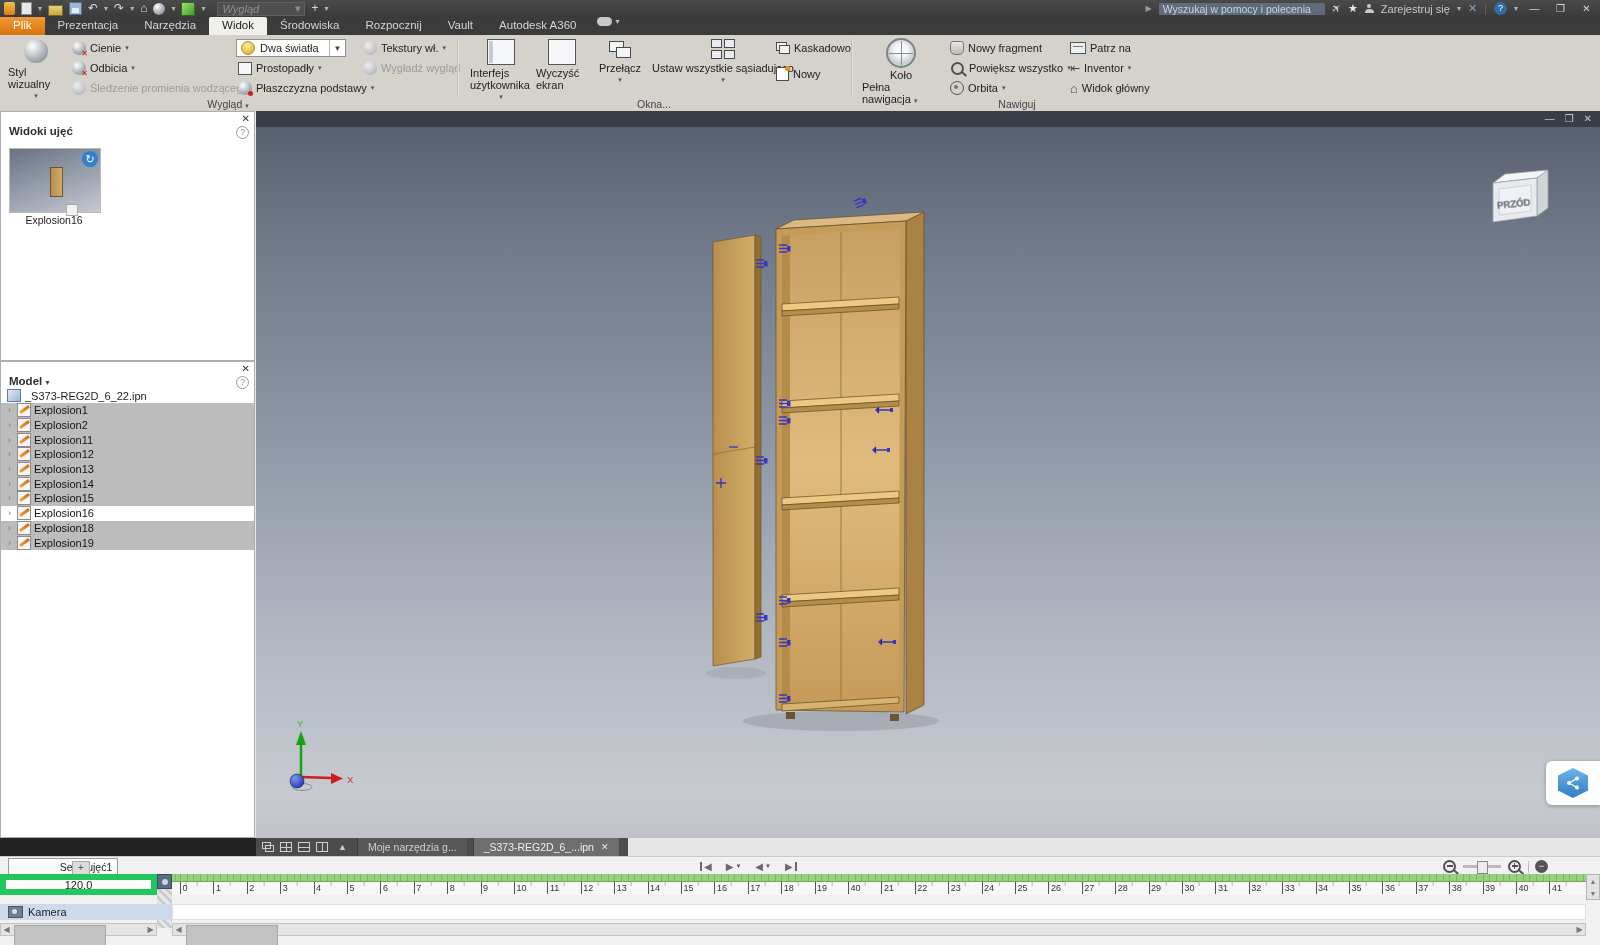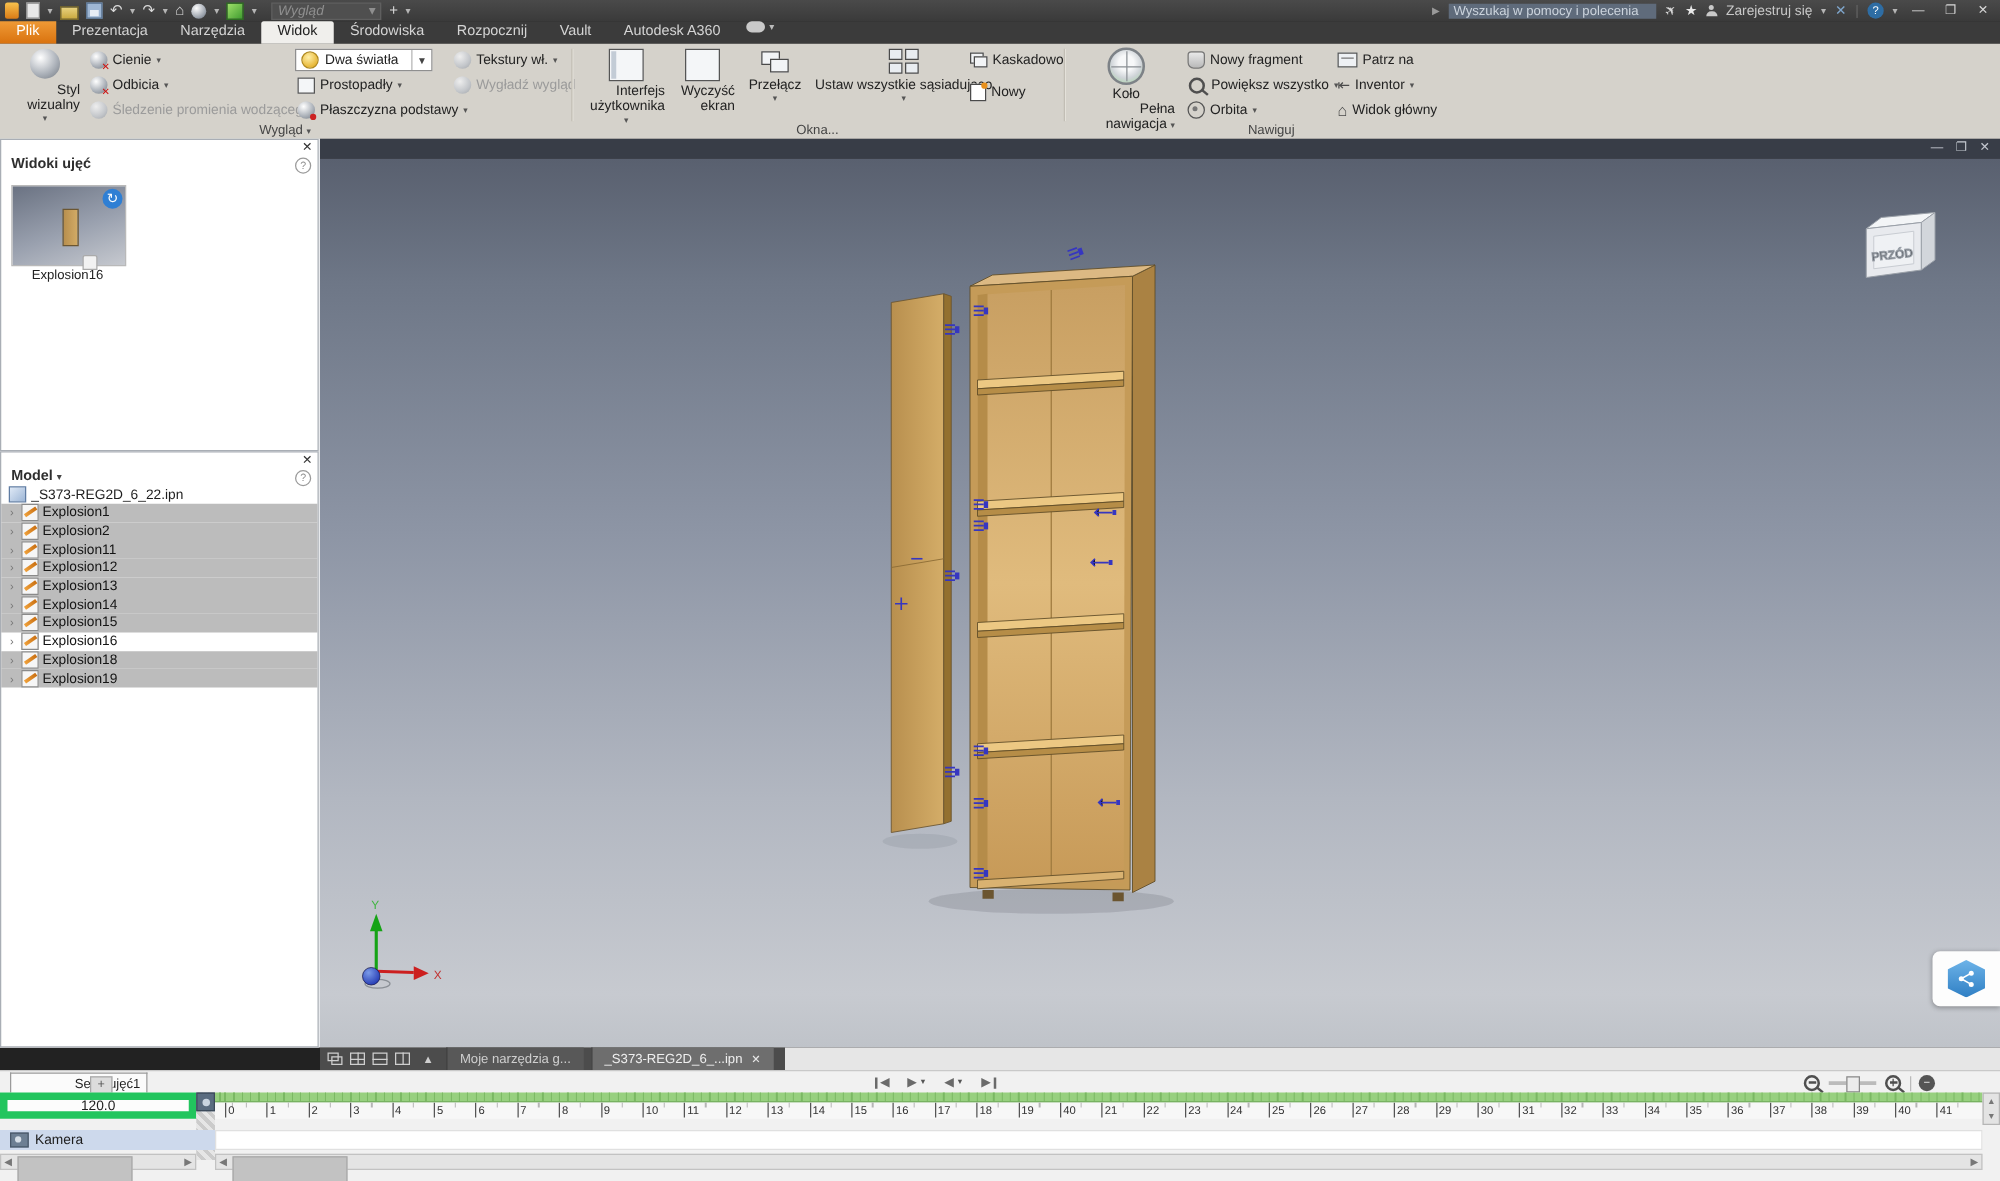--- a/index.html
+++ b/index.html
@@ -36,21 +36,21 @@
   .rtab{padding:2px 13px 3px 13px;color:#d4d4d4;font-size:11.5px;white-space:nowrap;}
   .rtab.accent{background:linear-gradient(#ef9a36,#d9720e);color:#fff;}
   .rtab.active{background:#f0efec;color:#222;border-radius:2px 2px 0 0;}
   .cloud-ic{width:15px;height:9px;background:#c9c9c9;border-radius:5px;margin:0 3px 4px 8px;}
   .tab-ch{color:#bbb;font-size:8px;margin-bottom:4px;}
   
   .ribbon{position:absolute;left:0;top:35px;width:1600px;height:76px;background:#d5d2cb;border-bottom:1px solid #b3afa7;}
   .rgroup{position:absolute;top:0;height:76px;}
   .rgsep{position:absolute;top:4px;bottom:14px;width:1px;background:#c2beb5;border-right:1px solid #e4e1da;}
   .rglabel{position:absolute;bottom:1px;left:0;right:0;text-align:center;font-size:10.5px;color:#444;}
-  .bigbtn{position:absolute;display:flex;flex-direction:column;align-items:center;text-align:right;line-height:12px;font-size:11px;color:#222;}
+  .bigbtn{position:absolute;display:flex;flex-direction:column;align-items:center;text-align:left;line-height:12px;font-size:11px;color:#222;}
   .rsm{position:absolute;display:flex;align-items:center;gap:4px;white-space:nowrap;color:#222;height:16px;}
   .rsm.dis{color:#9b9b9b;}
   .car{font-size:7px;color:#555;}
   .ic14{width:14px;height:14px;display:inline-block;position:relative;flex:none;}
   .sphere{border-radius:50%;background:radial-gradient(circle at 35% 30%,#fff,#a8aeb6 60%,#71777f);}
   .sphere.gray{background:radial-gradient(circle at 35% 30%,#eee,#c3c6ca 60%,#9fa3a8);}
   .redx::after{content:"✕";position:absolute;right:-2px;bottom:-3px;color:#cc1111;font-size:8px;font-weight:bold;}
   .reddot::after{content:"";position:absolute;right:-1px;bottom:-1px;width:5px;height:5px;border-radius:50%;background:#cc2222;}
   .bulb{border-radius:50%;background:radial-gradient(circle at 40% 32%,#ffefa8,#e8b93a 70%);border:1px solid #b08a20;width:12px;height:12px;}
   .winic{border:1px solid #555;background:#f4f6f8;}

